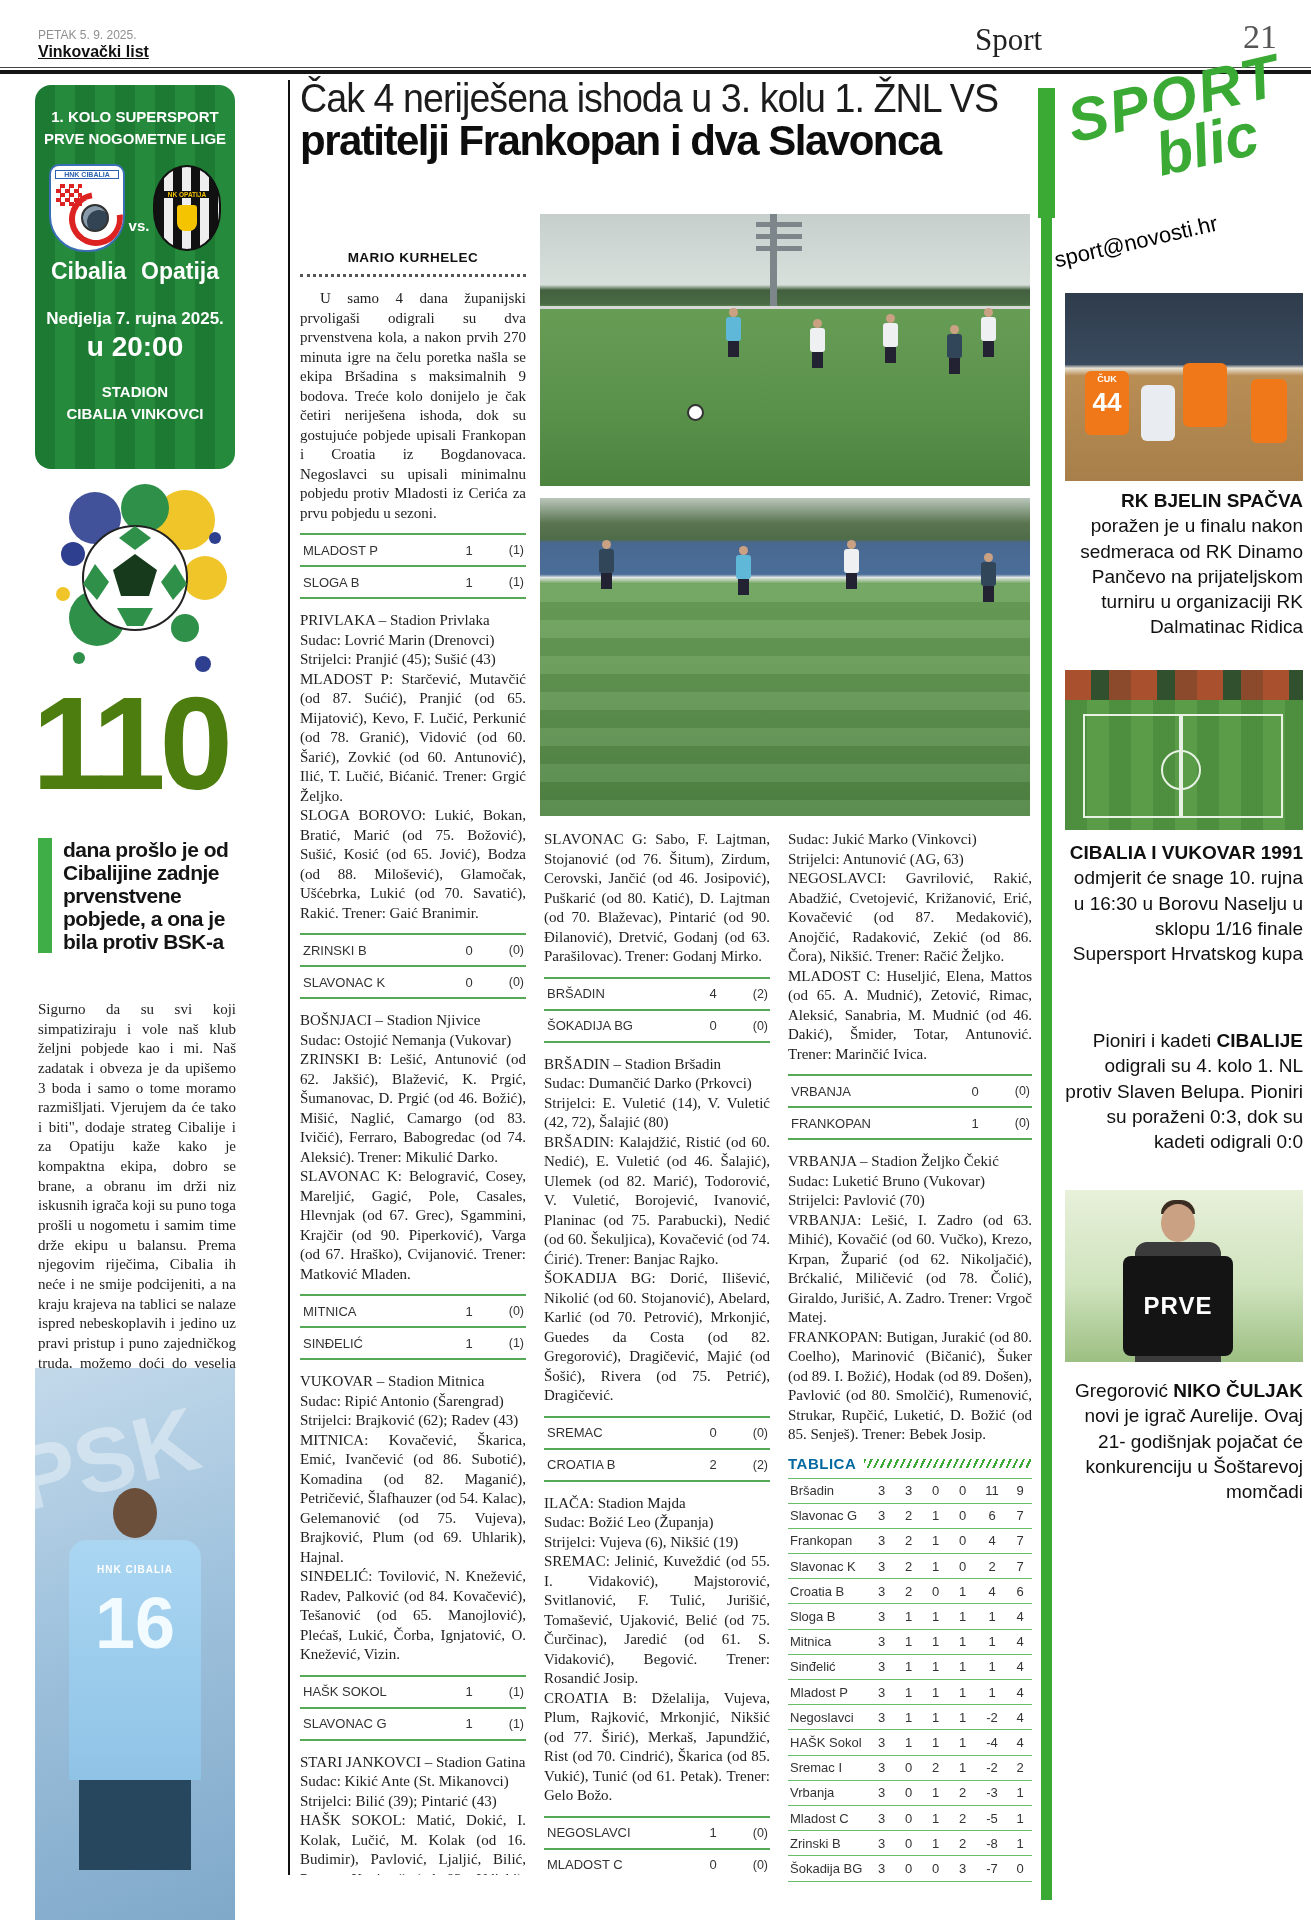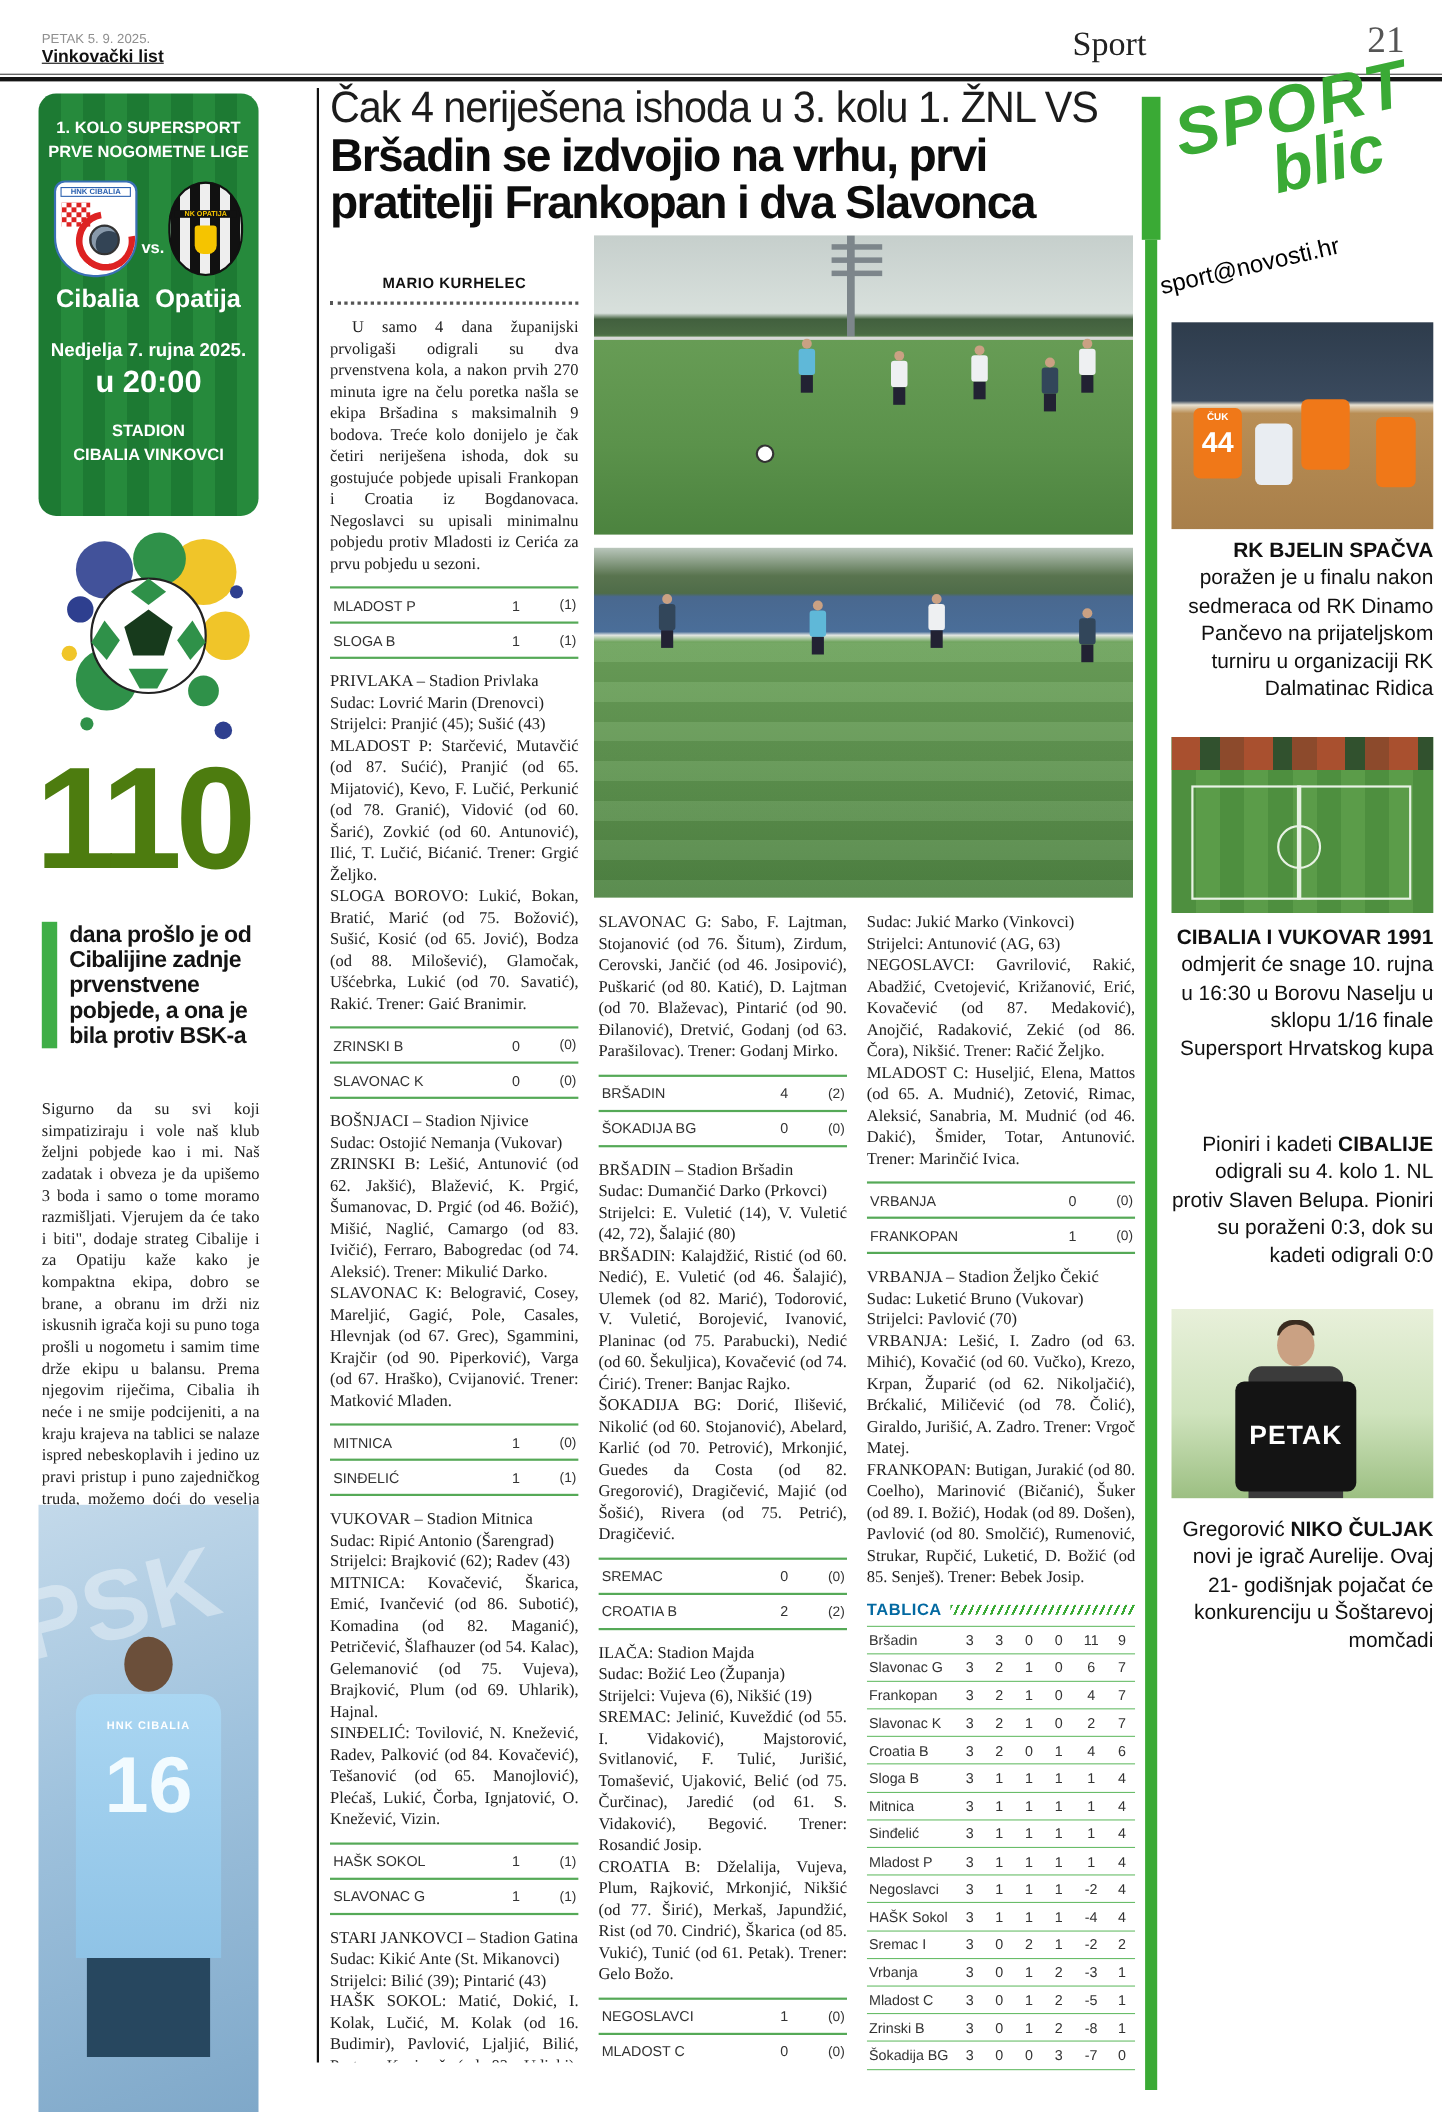--- a/index.html
+++ b/index.html
@@ -213,21 +213,20 @@
     <div class="head"></div>
     <div class="jersey"></div>
     <div class="jtxt">HNK CIBALIA</div>
     <div class="jnum">16</div>
     <div class="shorts"></div>
   </div>
 
   <div class="abs vrule"></div>
   <div class="abs kicker">Čak 4 neriješena ishoda u 3. kolu 1. ŽNL VS</div>
   <div class="abs headline">
-    <div>Bršadin se izdvojio na vrhu, prvi</div>
     <div>pratitelji Frankopan i dva Slavonca</div>
   </div>
 
   <div class="abs photo1">
     <div class="pole"></div>
     <div class="cross"></div>
     <div class="fence"></div>
     <div class="pl pblue" style="left:38%;top:38%"></div>
     <div class="pl pwhite" style="left:55%;top:42%"></div>
     <div class="pl pwhite" style="left:70%;top:40%"></div>
@@ -597,20 +596,20 @@
 
   <div class="scap" style="top:1028px">
     <span>Pioniri i kadeti </span><b>CIBALIJE</b><span> odigrali su 4. kolo 1. NL protiv Slaven Belupa. Pioniri su poraženi 0:3, dok su kadeti odigrali 0:0</span>
   </div>
 
   <div class="sphoto ph-boso">
     <div class="hair"></div>
     <div class="head"></div>
     <div class="torso"></div>
     <div class="shirt">
-        <span>PETAK</span>
+        <span>PRVE</span>
       </div>
   </div>
   <div class="scap" style="top:1378px">
     <span>Gregorović </span><b>NIKO ČULJAK</b><span> novi je igrač Aurelije. Ovaj 21- godišnjak pojačat će konkurenciju u Šoštarevoj momčadi</span>
   </div>
 
 </div>
 
 </body></html>

